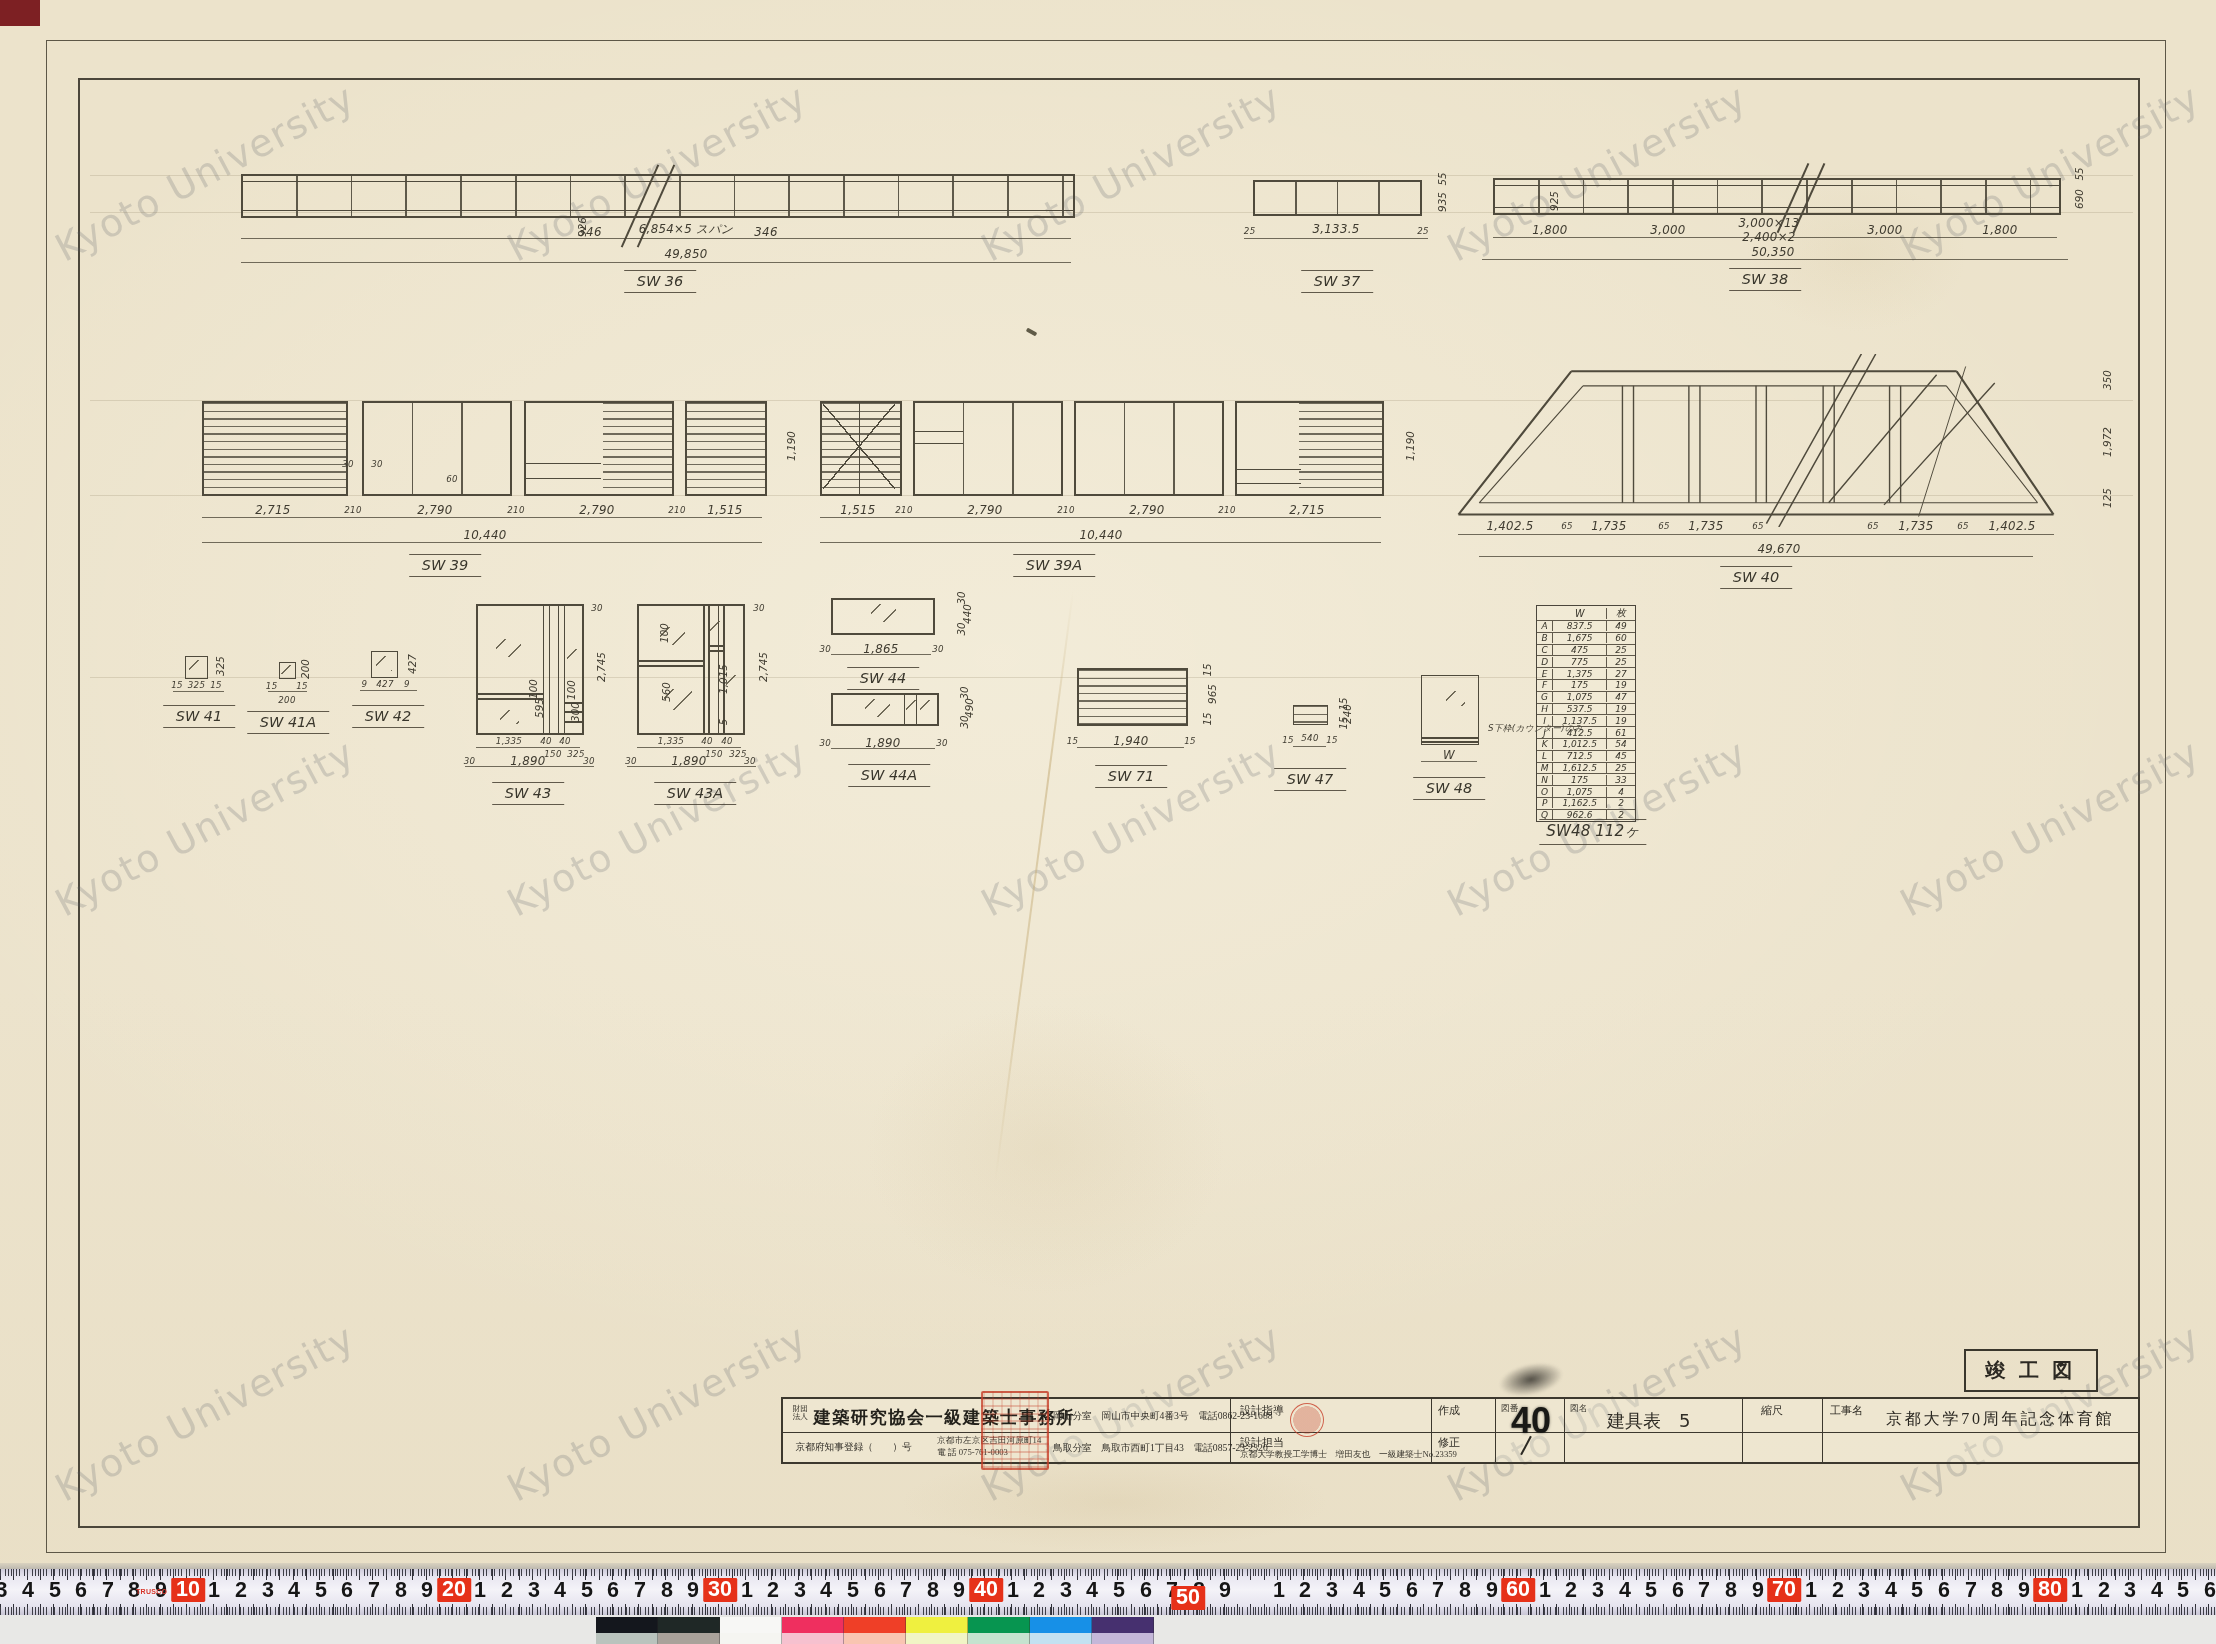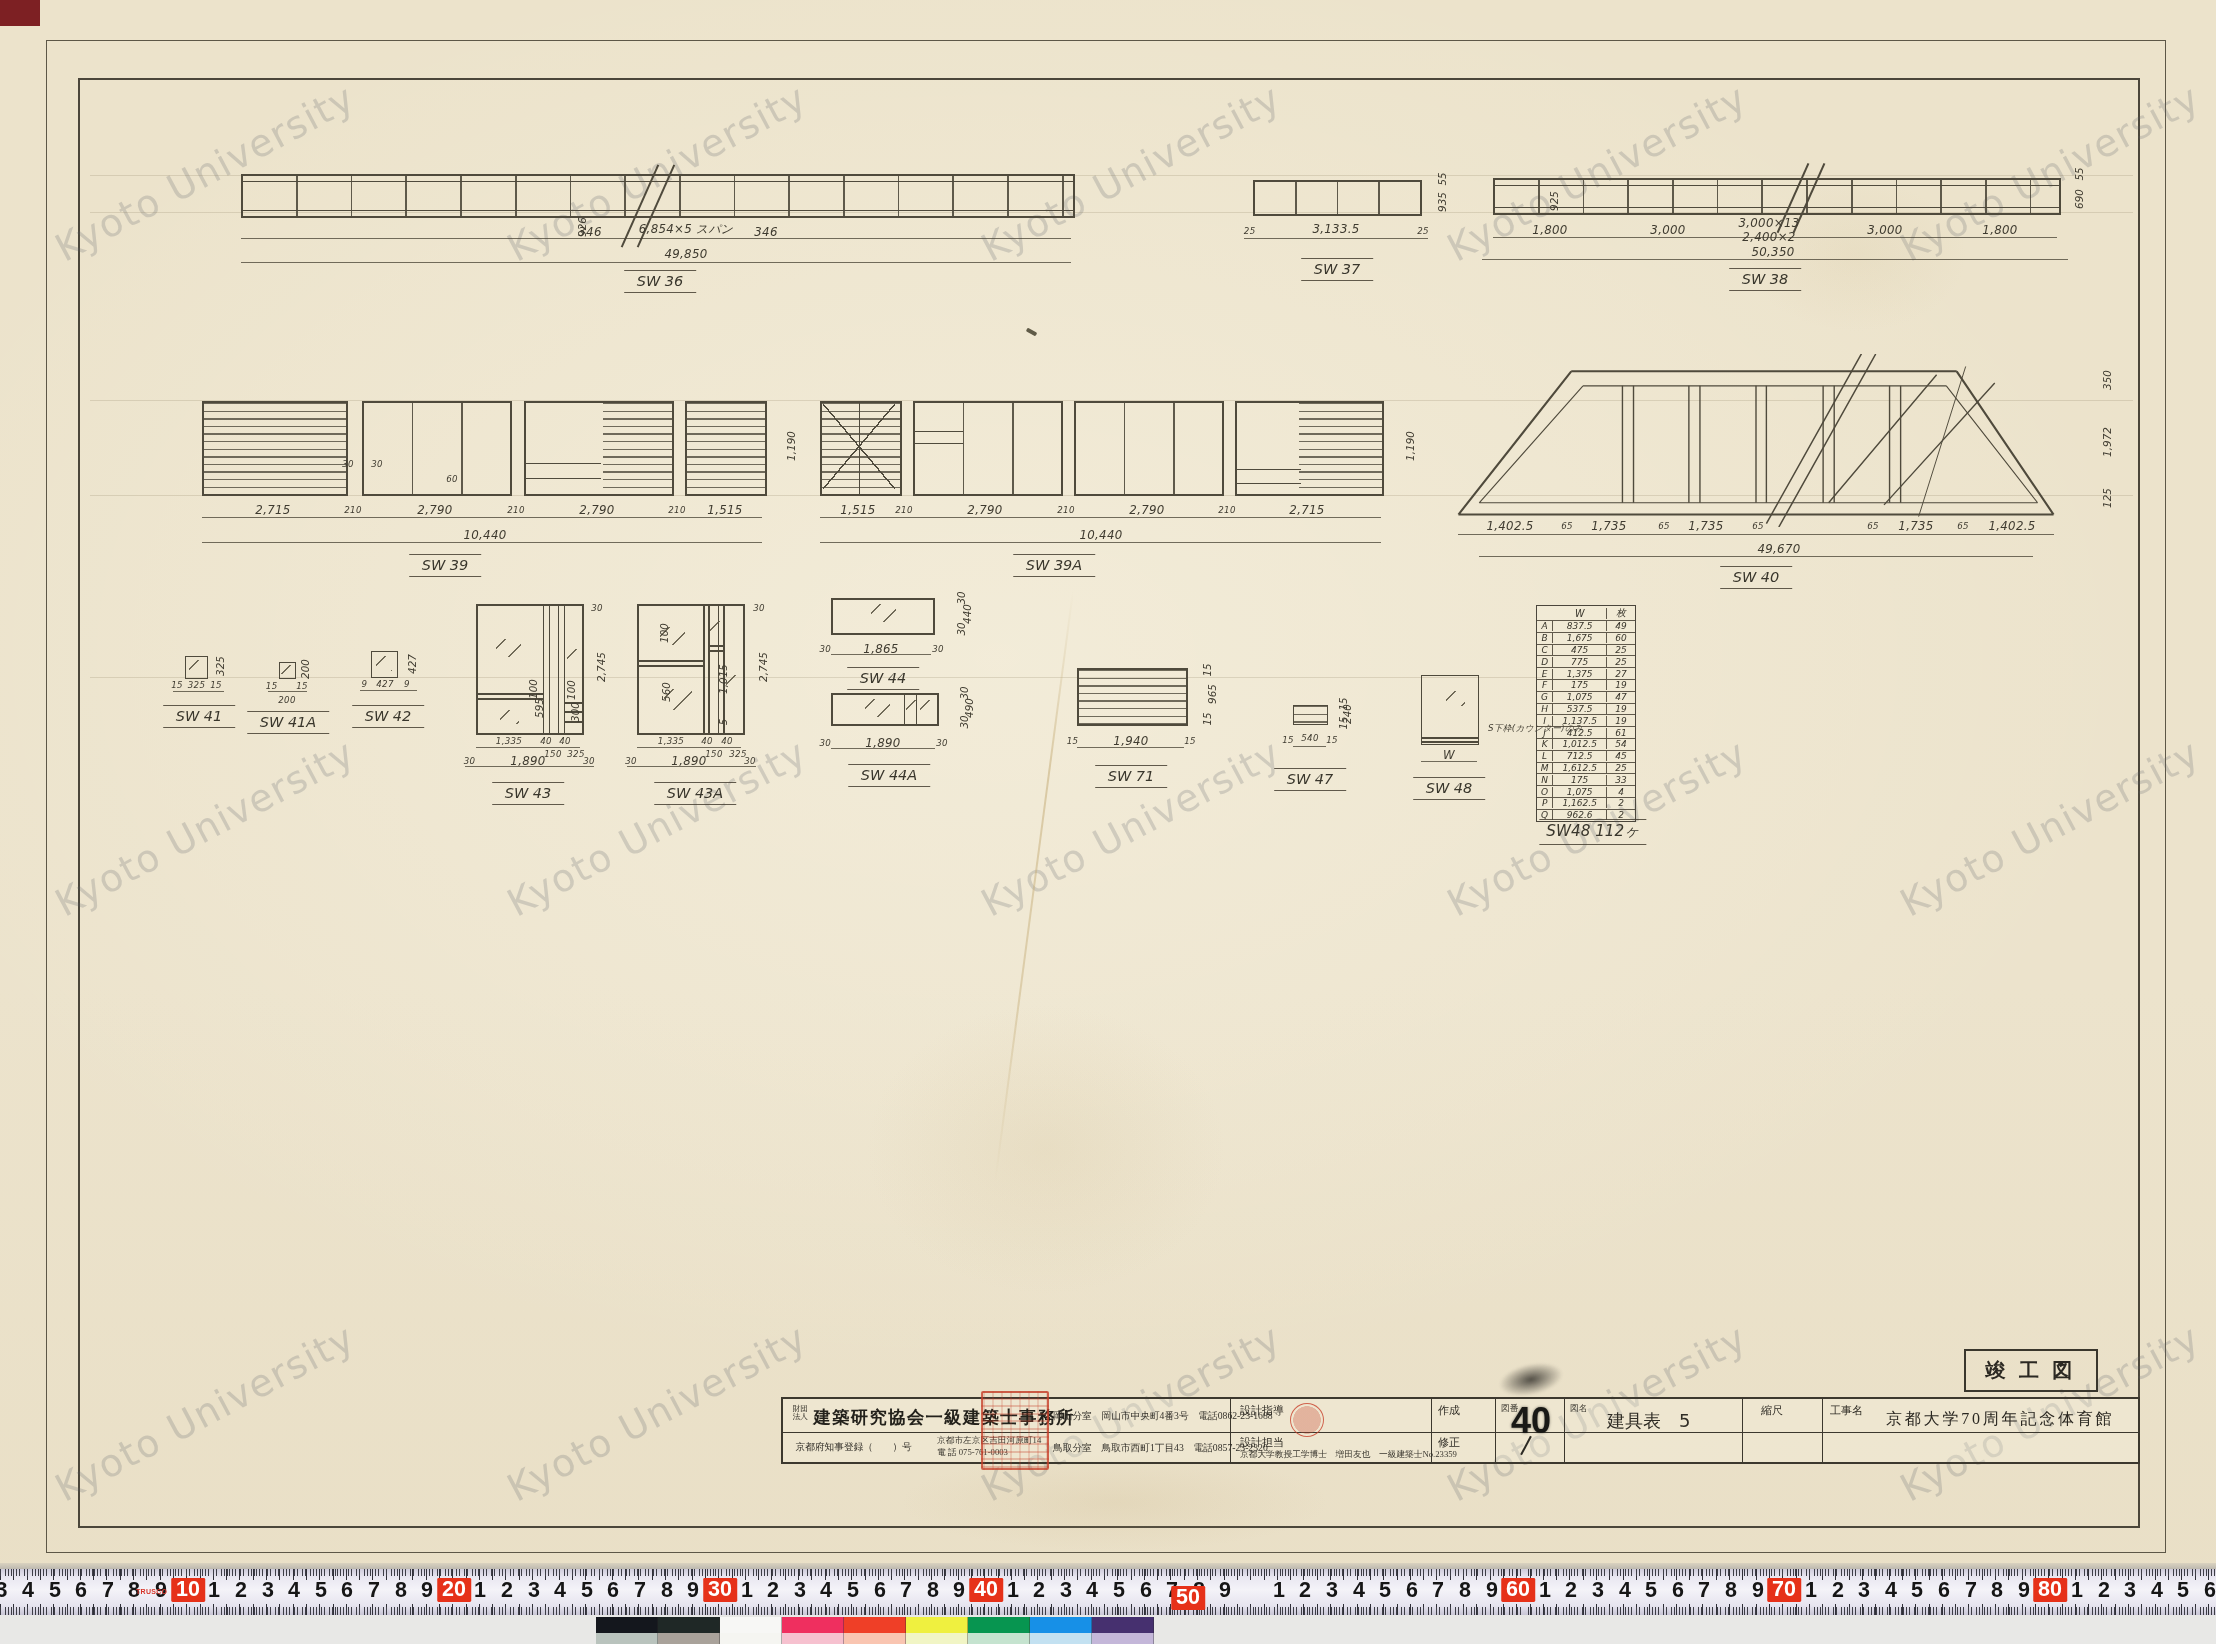--- a/index.html
+++ b/index.html
@@ -153,21 +153,21 @@
   </div>
 
   <div class="dwg" style="left:1240px;top:166px;width:229px;height:128px">
     <div class="band-plain" style="left:12.5px;top:14px;width:165px;height:32px;--sp:40px"></div>
     <span class="vdim dsm" style="left:202px;top:12.5px">55</span>
     <span class="vdim dsm" style="left:202px;top:36px">935</span>
     <div class="dimline" style="left:4.2px;top:72px;width:184px"></div>
     <span class="dim dsm" style="left:9.7px;top:61px">25</span>
     <span class="dim" style="left:96px;top:57px">3,133.5</span>
     <span class="dim dsm" style="left:183px;top:61px">25</span>
-    <span class="dwg-label" style="left:97px;top:92px">SW 37</span>
+    <span class="dwg-label" style="left:97px;top:104px">SW 37</span>
   </div>
 
   <div class="dwg" style="left:1482px;top:159px;width:700px;height:135px">
     <div class="band" style="left:11px;top:19.4px;width:564px;height:33px;--sp:43px"></div>
     <div class="brk" style="left:310px;top:1.4px;height:76px"></div>
     <div class="brk" style="left:326px;top:1.4px;height:76px"></div>
     <span class="vdim dsm" style="left:72px;top:42px">925</span>
     <span class="vdim dsm" style="left:597px;top:15.2px">55</span>
     <span class="vdim dsm" style="left:597px;top:40px">690</span>
     <div class="dimline" style="left:11px;top:78px;width:564px"></div>

